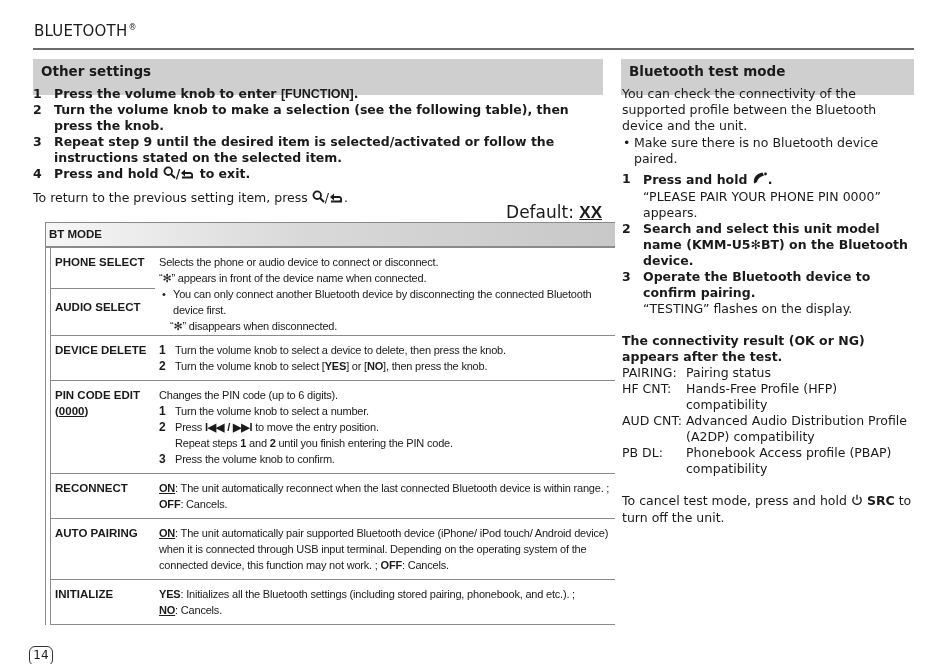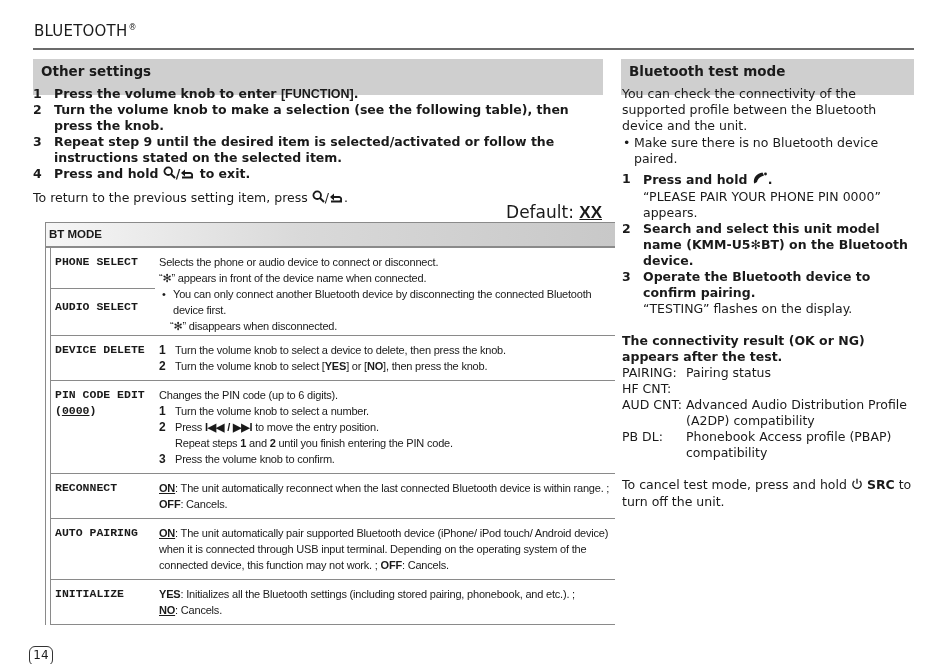--- a/index.html
+++ b/index.html
@@ -42,21 +42,21 @@
     font-family: "Liberation Sans", sans-serif; font-weight: bold; font-size: 11.5px;
     line-height: 23px; padding-left: 3px; border-left: 1px solid #8a8a8a;
   }
   .bt-body { border-left: 1px solid #8a8a8a; margin-left: 0; position: relative; }
   .bt-body::before {
     content: ""; position: absolute; left: 4px; top: 0; bottom: 0; width: 1px; background: #8a8a8a;
   }
   .row { display: flex; border-bottom: 1px solid #8a8a8a; margin-left: 5px; position: relative; }
   .row .label {
     width: 104px; padding: 6px 0 0 4px; flex: none;
-    font-family: Liberation Mono, monospace; font-weight: bold; font-size: 11.5px; line-height: 16px;
+    font-family: Liberation Sans, sans-serif; font-weight: bold; font-size: 11.5px; line-height: 16px;
   }
   .row .desc {
     flex: 1; padding: 6px 4px 6px 0;
     font-family: "Liberation Sans", sans-serif; font-size: 11px; line-height: 16px; letter-spacing: -0.2px;
   }
   .desc b { font-weight: bold; }
   .desc .n { display: inline-block; width: 16px; font-weight: bold; font-size: 12px; }
   .desc .ind { padding-left: 16px; }
   .desc .bul { display: flex; }
   .desc .bul .dot { width: 11px; flex: none; padding-left: 3px; }
@@ -228,20 +228,21 @@
   </div>
 
   <div class="result-head">The connectivity result (OK or NG) appears after the test.</div>
   <div class="defs">
     <div class="def">
         <span class="k">PAIRING:</span>
         <span class="v">Pairing status</span>
       </div>
     <div class="def">
         <span class="k">HF CNT:</span>
+        <span class="v">Hands-Free Profile (HFP) compatibility</span>
       </div>
     <div class="def">
         <span class="k">AUD CNT:</span>
         <span class="v">Advanced Audio Distribution Profile (A2DP) compatibility</span>
       </div>
     <div class="def">
         <span class="k">PB DL:</span>
         <span class="v">Phonebook Access profile (PBAP) compatibility</span>
       </div>
   </div>

